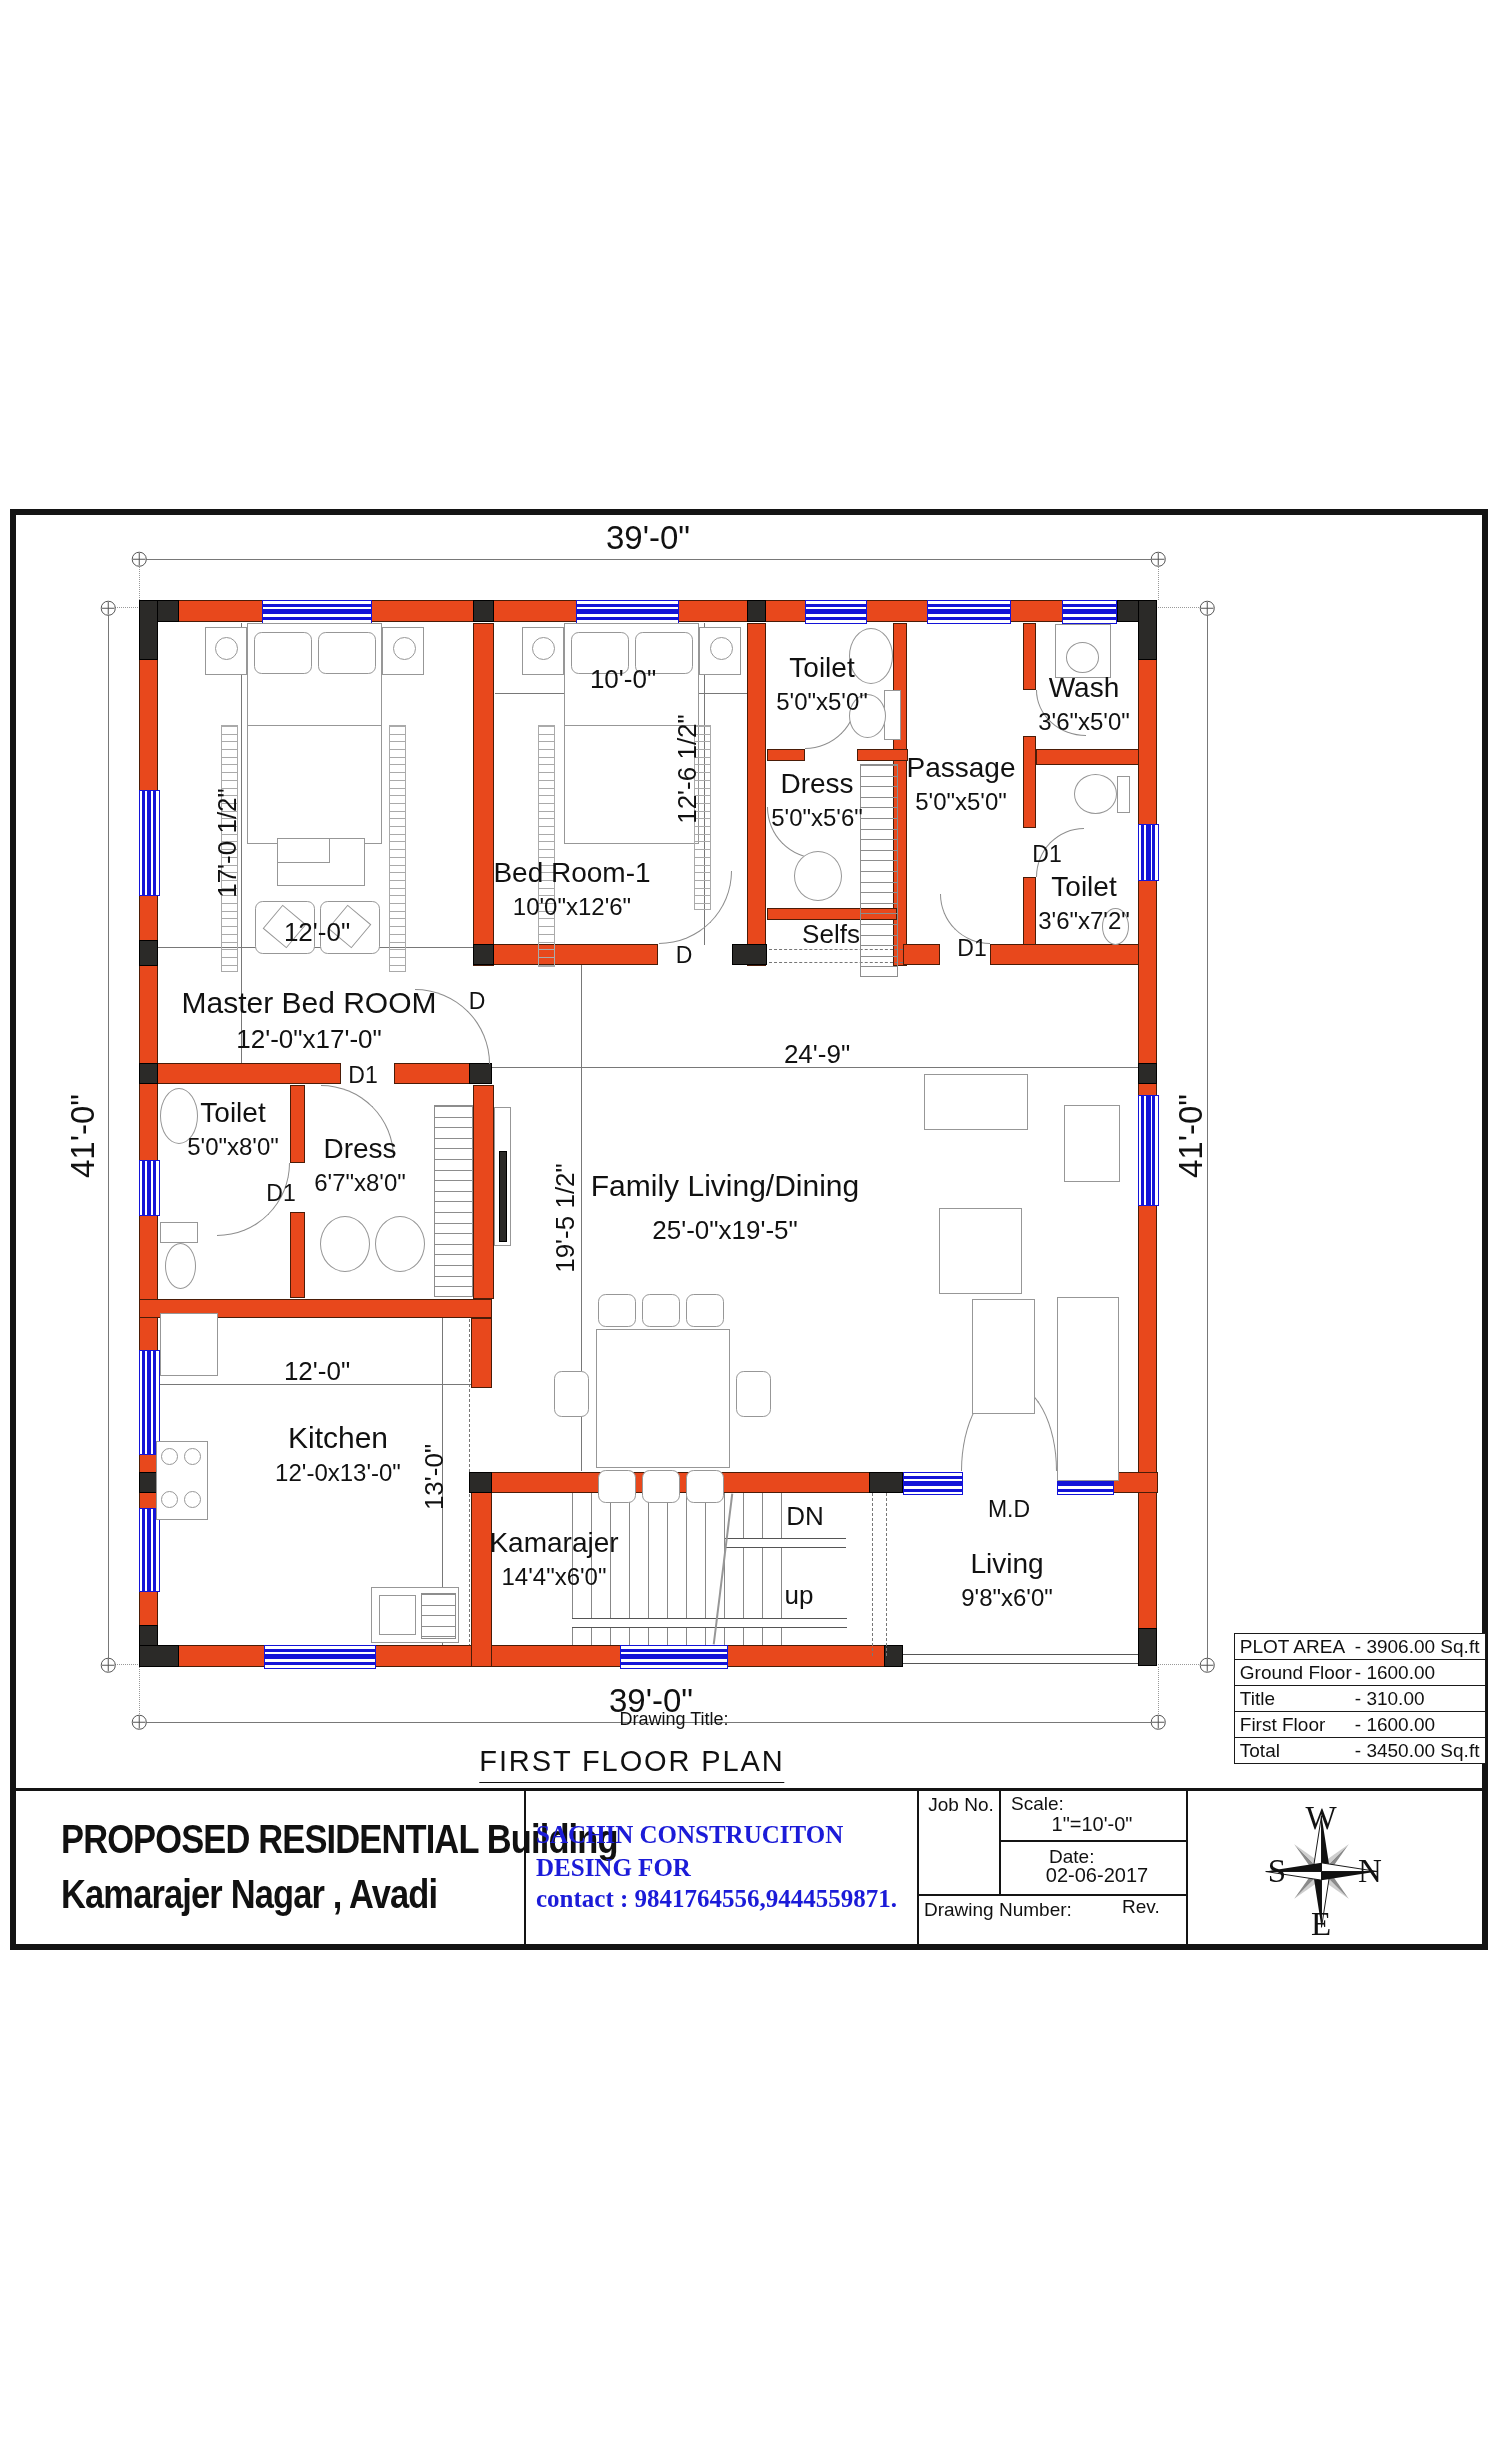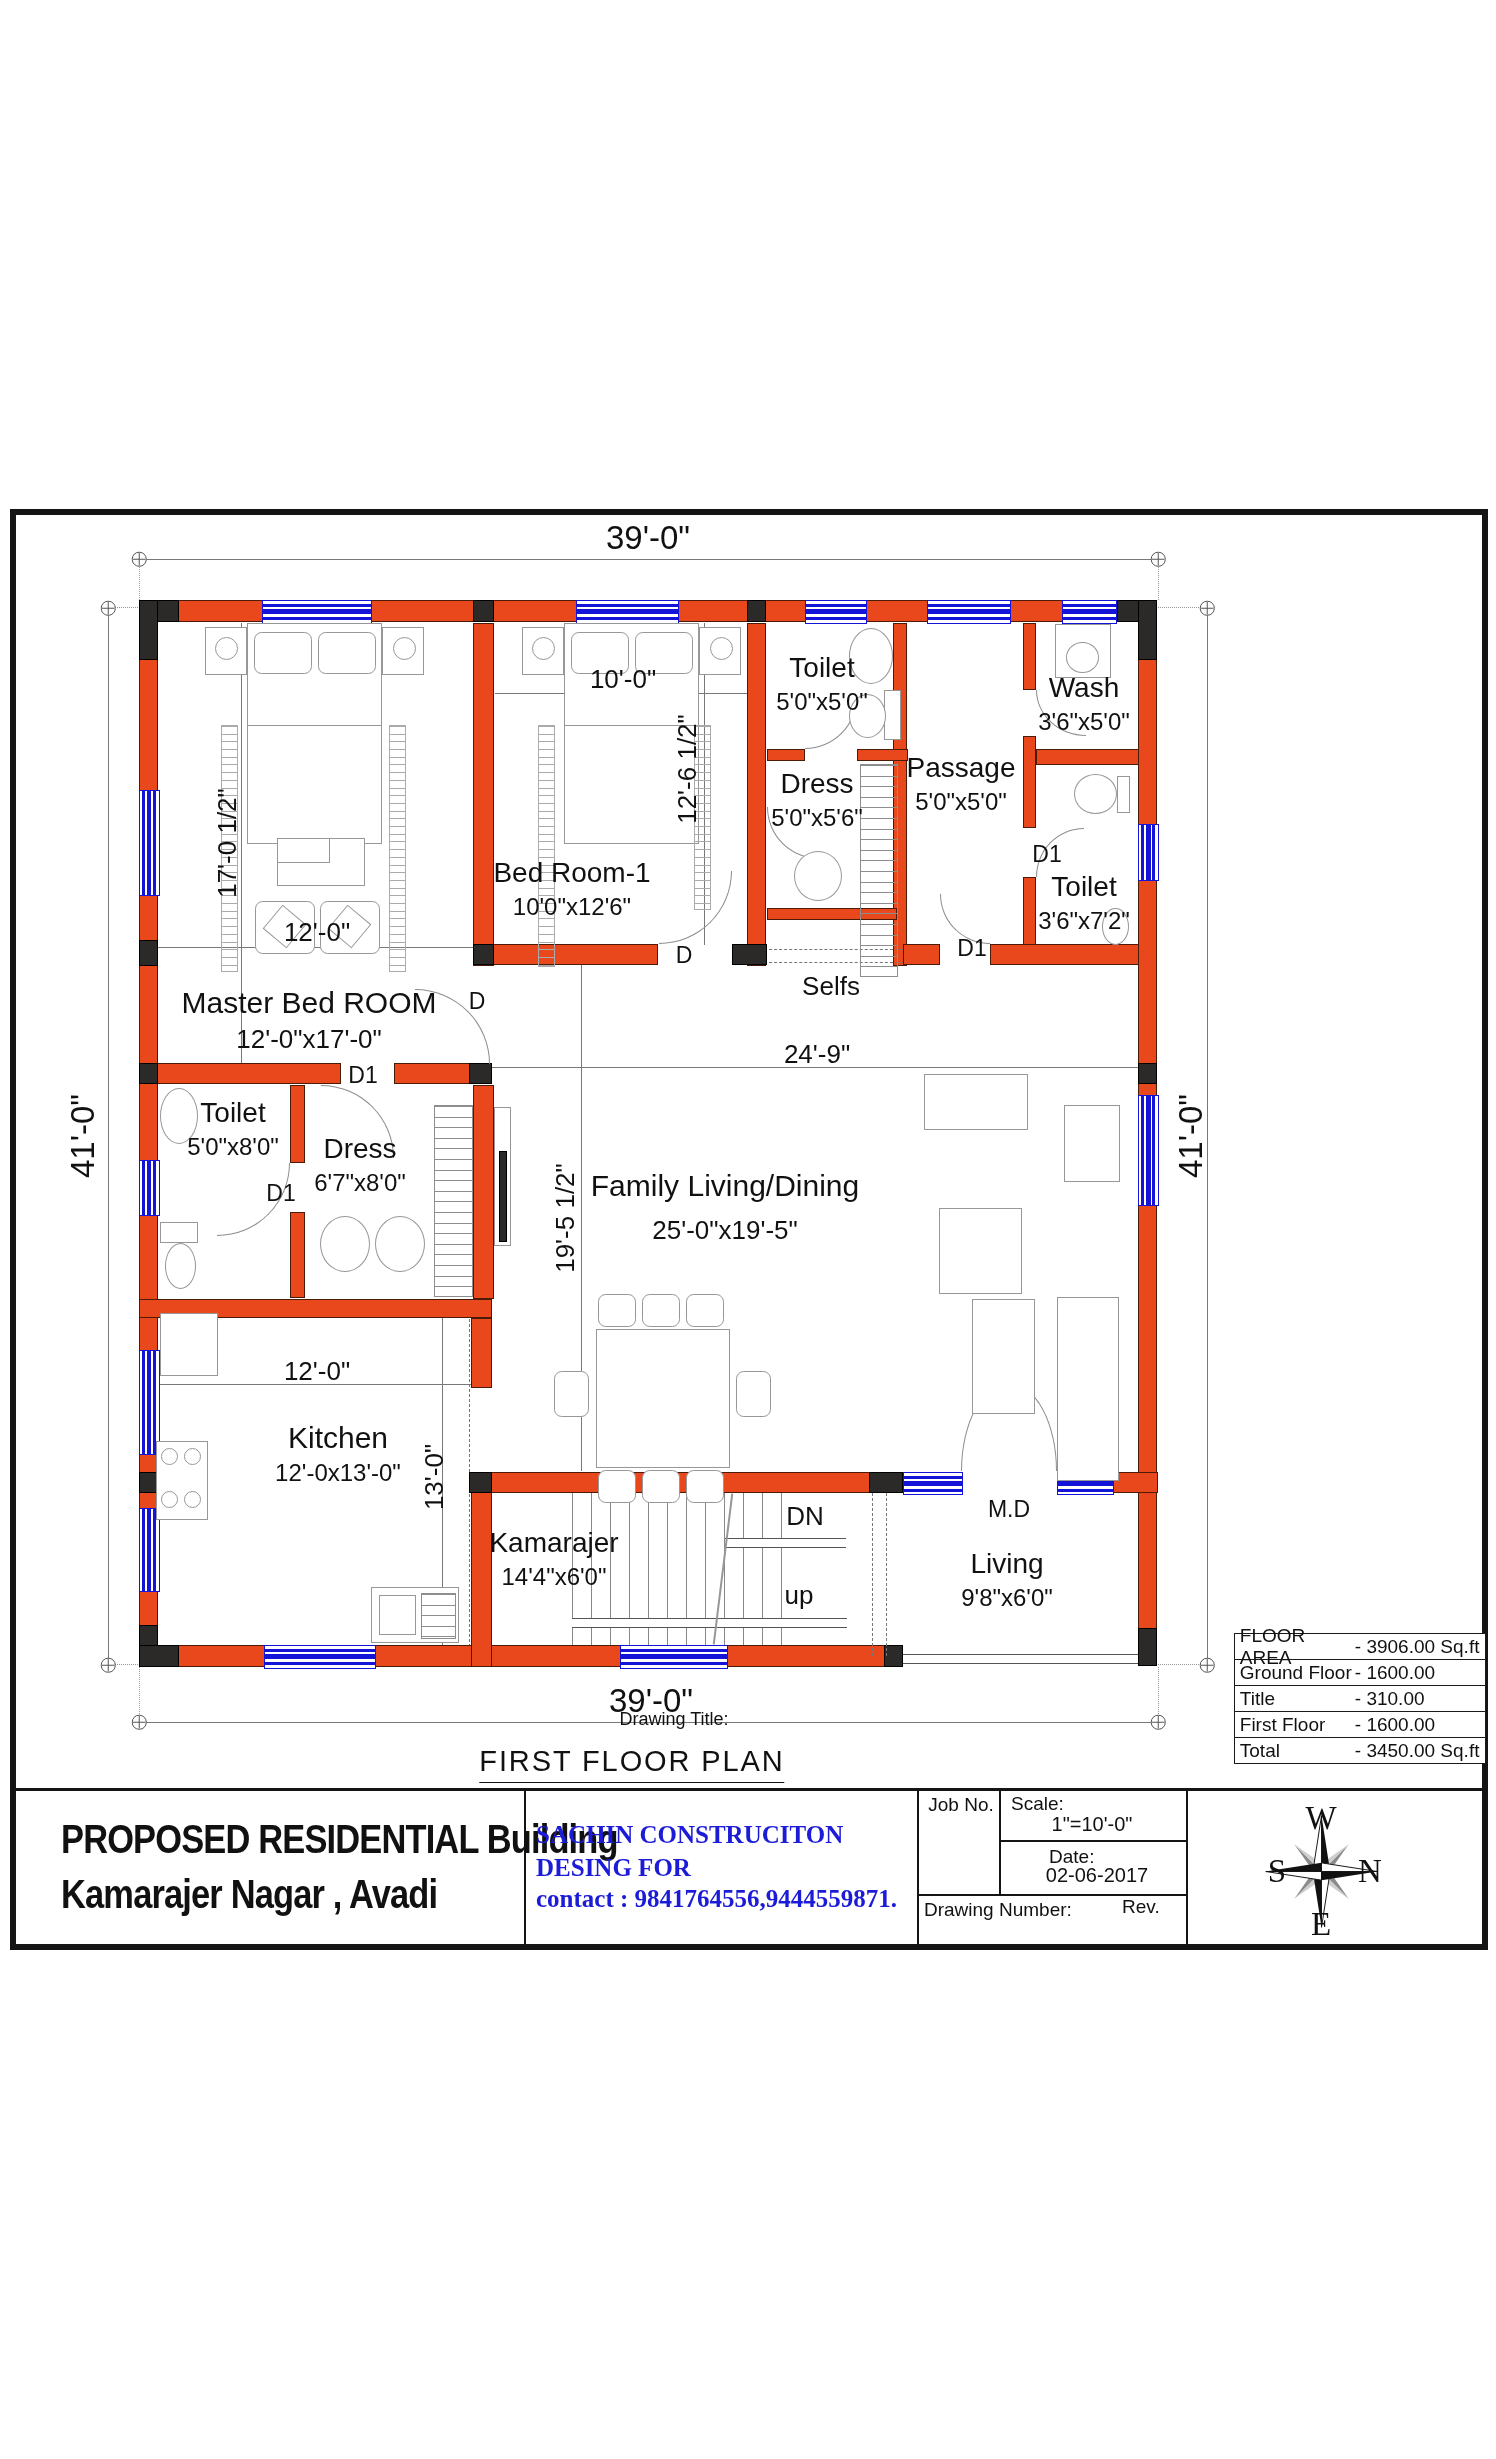--- a/index.html
+++ b/index.html
@@ -301,37 +301,37 @@
     <div class="sz">12'-0x13'-0"</div>
   </div>
 <div class="hc rm" style="left:554px;top:1559px">
     <div class="nm">Kamarajer</div>
     <div class="sz">14'4"x6'0"</div>
   </div>
 <div class="hc rm" style="left:1007px;top:1580px">
     <div class="nm">Living</div>
     <div class="sz">9'8"x6'0"</div>
   </div>
-<div class="hc t27" style="left:831px;top:986px">Selfs</div>
+<div class="hc t27" style="left:831px;top:934px">Selfs</div>
 
 <div class="hc t24" style="left:684px;top:956px">D</div>
 <div class="hc t24" style="left:477px;top:1002px">D</div>
 <div class="hc t24" style="left:363px;top:1076px">D1</div>
 <div class="hc t24" style="left:281px;top:1194px">D1</div>
 <div class="hc t24" style="left:1047px;top:855px">D1</div>
 <div class="hc t24" style="left:972px;top:949px">D1</div>
 <div class="hc t24" style="left:1009px;top:1510px">M.D</div>
 <div class="hc t27" style="left:805px;top:1516px">DN</div>
 <div class="hc t27" style="left:799px;top:1595px">up</div>
 
 <div class="planTitle" style="left:632px;top:1745px">FIRST  FLOOR PLAN</div>
 
 <div class="area-table">
   <div class="area-row">
-      <span class="area-label">FLOOR AREA</span>
+      <span class="area-label">PLOT AREA</span>
       <span>- 3906.00 Sq.ft</span>
     </div>
   <div class="area-row">
       <span class="area-label">Ground Floor</span>
       <span>- 1600.00</span>
     </div>
   <div class="area-row">
       <span class="area-label">Title</span>
       <span>-   310.00</span>
     </div>

